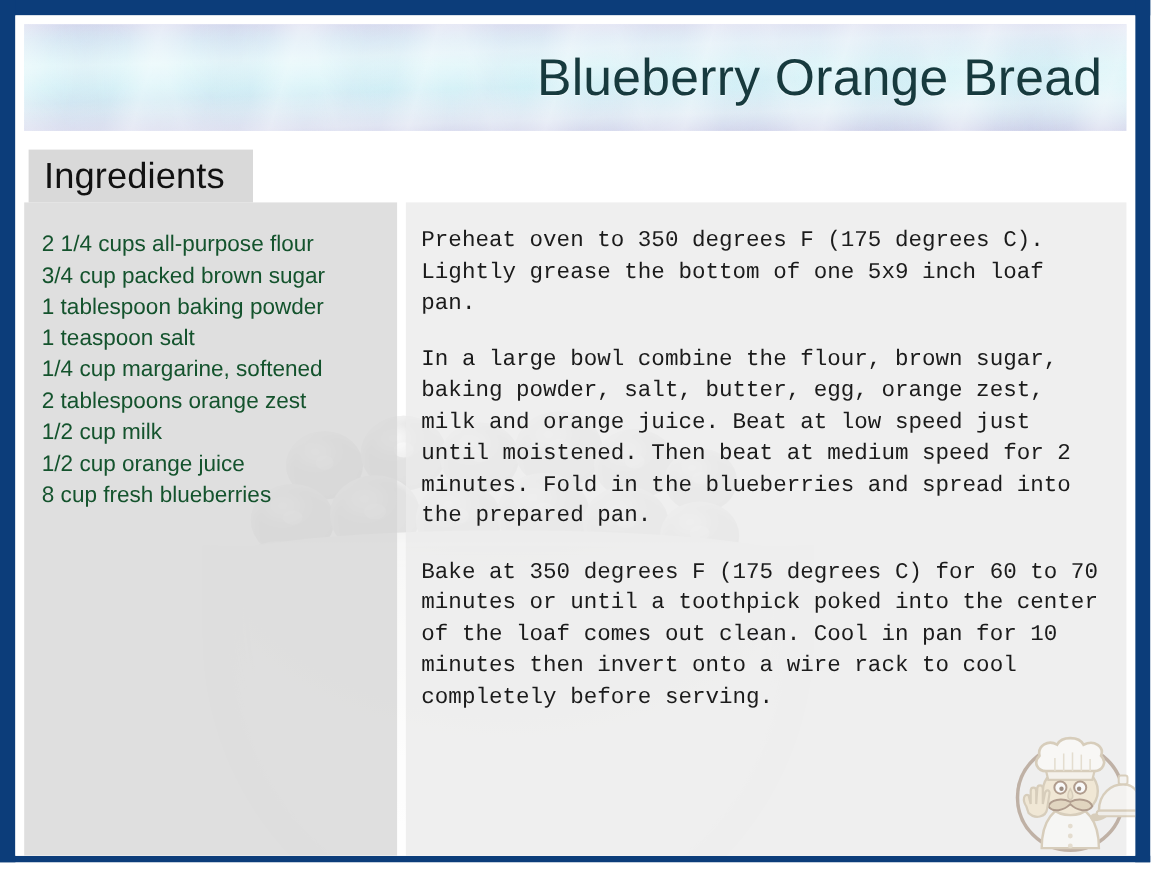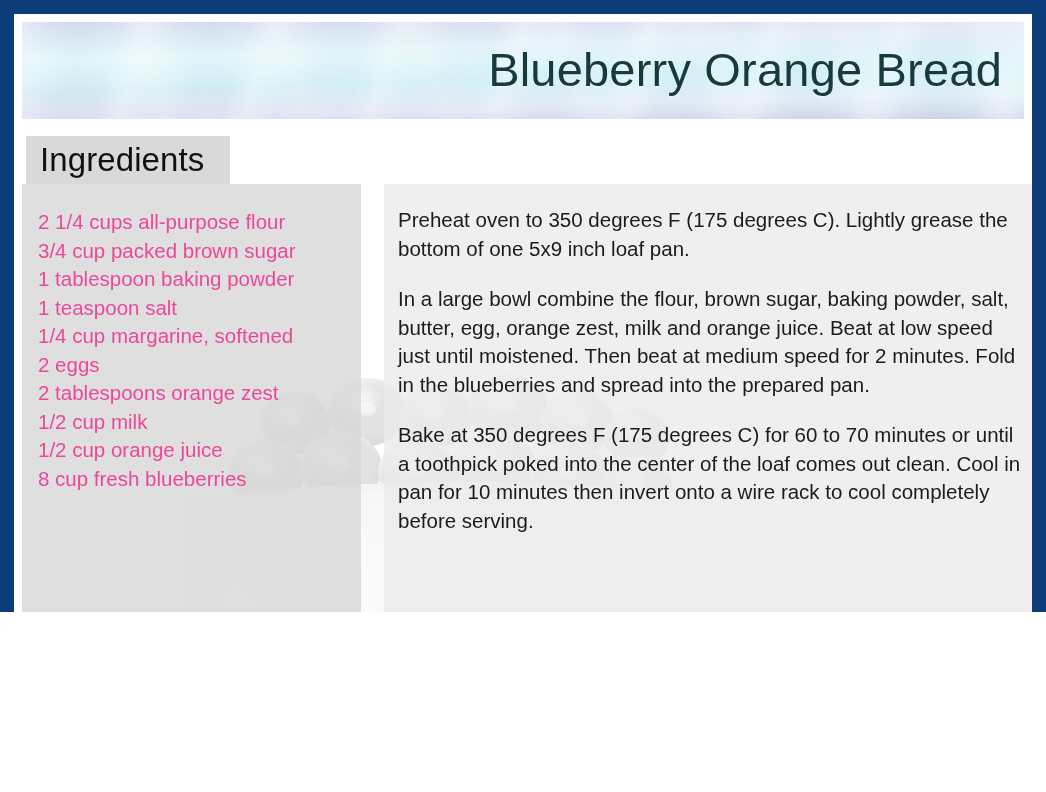--- a/index.html
+++ b/index.html
@@ -3,21 +3,21 @@
 <meta charset="utf-8">
 <style>
   html, body {
     margin: 0;
     padding: 0;
     background: #ffffff;
   }
   #card {
     position: relative;
     width: 1046px;
-    height: 612px;
+    height: 784px;
     overflow: hidden;
     background: #ffffff;
     font-family: "Liberation Sans", sans-serif;
     -webkit-font-smoothing: antialiased;
   }
 
   
   .frame-edge {
     position: absolute;
     background: #0c3d7a;
@@ -197,37 +197,38 @@
   }
   .panel-ingredients {
     left: 8px;
     top: 170px;
     width: 339px;
     height: 594px;
     background: rgba(215,215,215,0.80);
     padding: 24px 16px 0 16px;
   }
   .panel-directions {
-    left: 370px;
+    left: 355px;
     top: 170px;
     width: 655px;
     height: 594px;
     background: rgba(235,235,235,0.80);
     padding: 22px 18px 0 14px;
+    font-family: Liberation Mono, monospace;
   }
 
   .ing-list {
     margin: 0;
     padding: 0;
     list-style: none;
   }
   .ing-list li {
     font-size: 20.5px;
     line-height: 28.5px;
-    color: #ec4899;
+    color: #14532d;
     white-space: nowrap;
   }
 
   .dir-para {
     margin: 0 0 22px 0;
     font-size: 20.5px;
     line-height: 28.5px;
     color: #1b1b1b;
   }
   .dir-para:last-child { margin-bottom: 12px; }
@@ -300,21 +301,20 @@
       <span>Ingredients</span>
     </div>
 
     <div class="panel panel-ingredients">
       <ul class="ing-list">
         <li>2 1/4 cups all-purpose flour</li>
         <li>3/4 cup packed brown sugar</li>
         <li>1 tablespoon baking powder</li>
         <li>1 teaspoon salt</li>
         <li>1/4 cup margarine, softened</li>
-        <li>2 eggs</li>
         <li>2 tablespoons orange zest</li>
         <li>1/2 cup milk</li>
         <li>1/2 cup orange juice</li>
         <li>8 cup fresh blueberries</li>
       </ul>
     </div>
 
     <div class="panel panel-directions">
       <p class="dir-para">Preheat oven to 350 degrees F (175 degrees C). Lightly grease the bottom of one 5x9 inch loaf pan.</p>
       <p class="dir-para">In a large bowl combine the flour, brown sugar, baking powder, salt, butter, egg, orange zest, milk and orange juice. Beat at low speed just until moistened. Then beat at medium speed for 2 minutes. Fold in the blueberries and spread into the prepared pan.</p>

